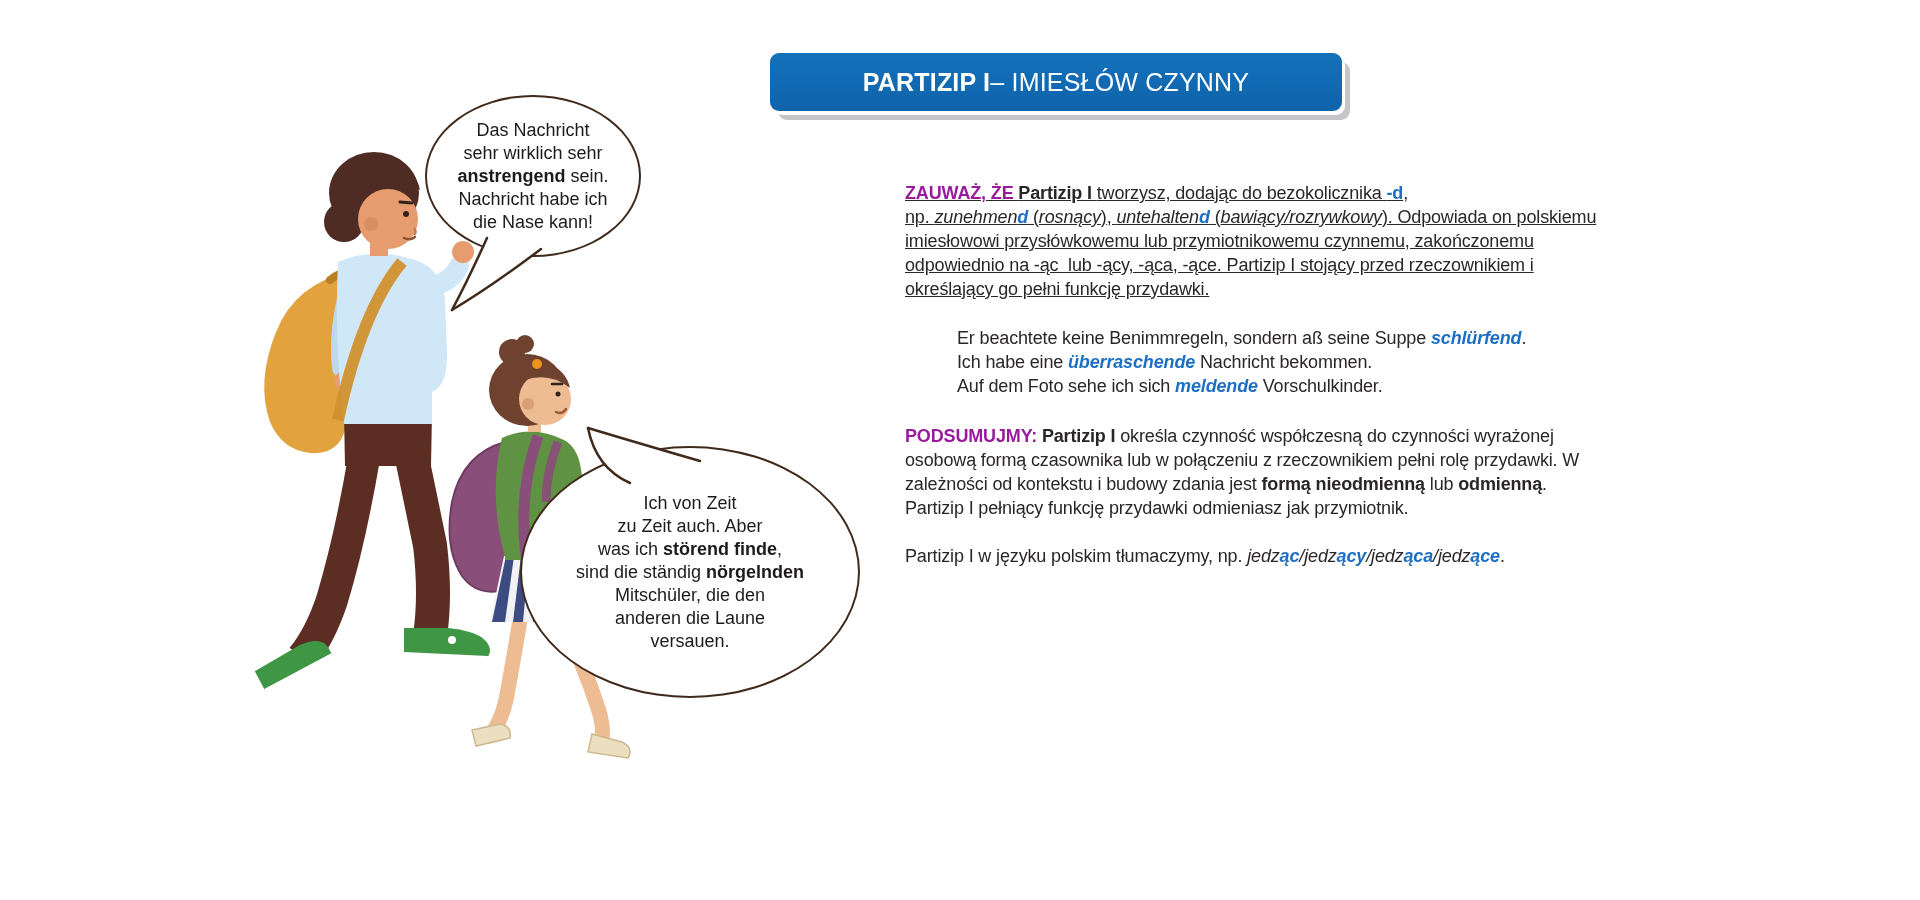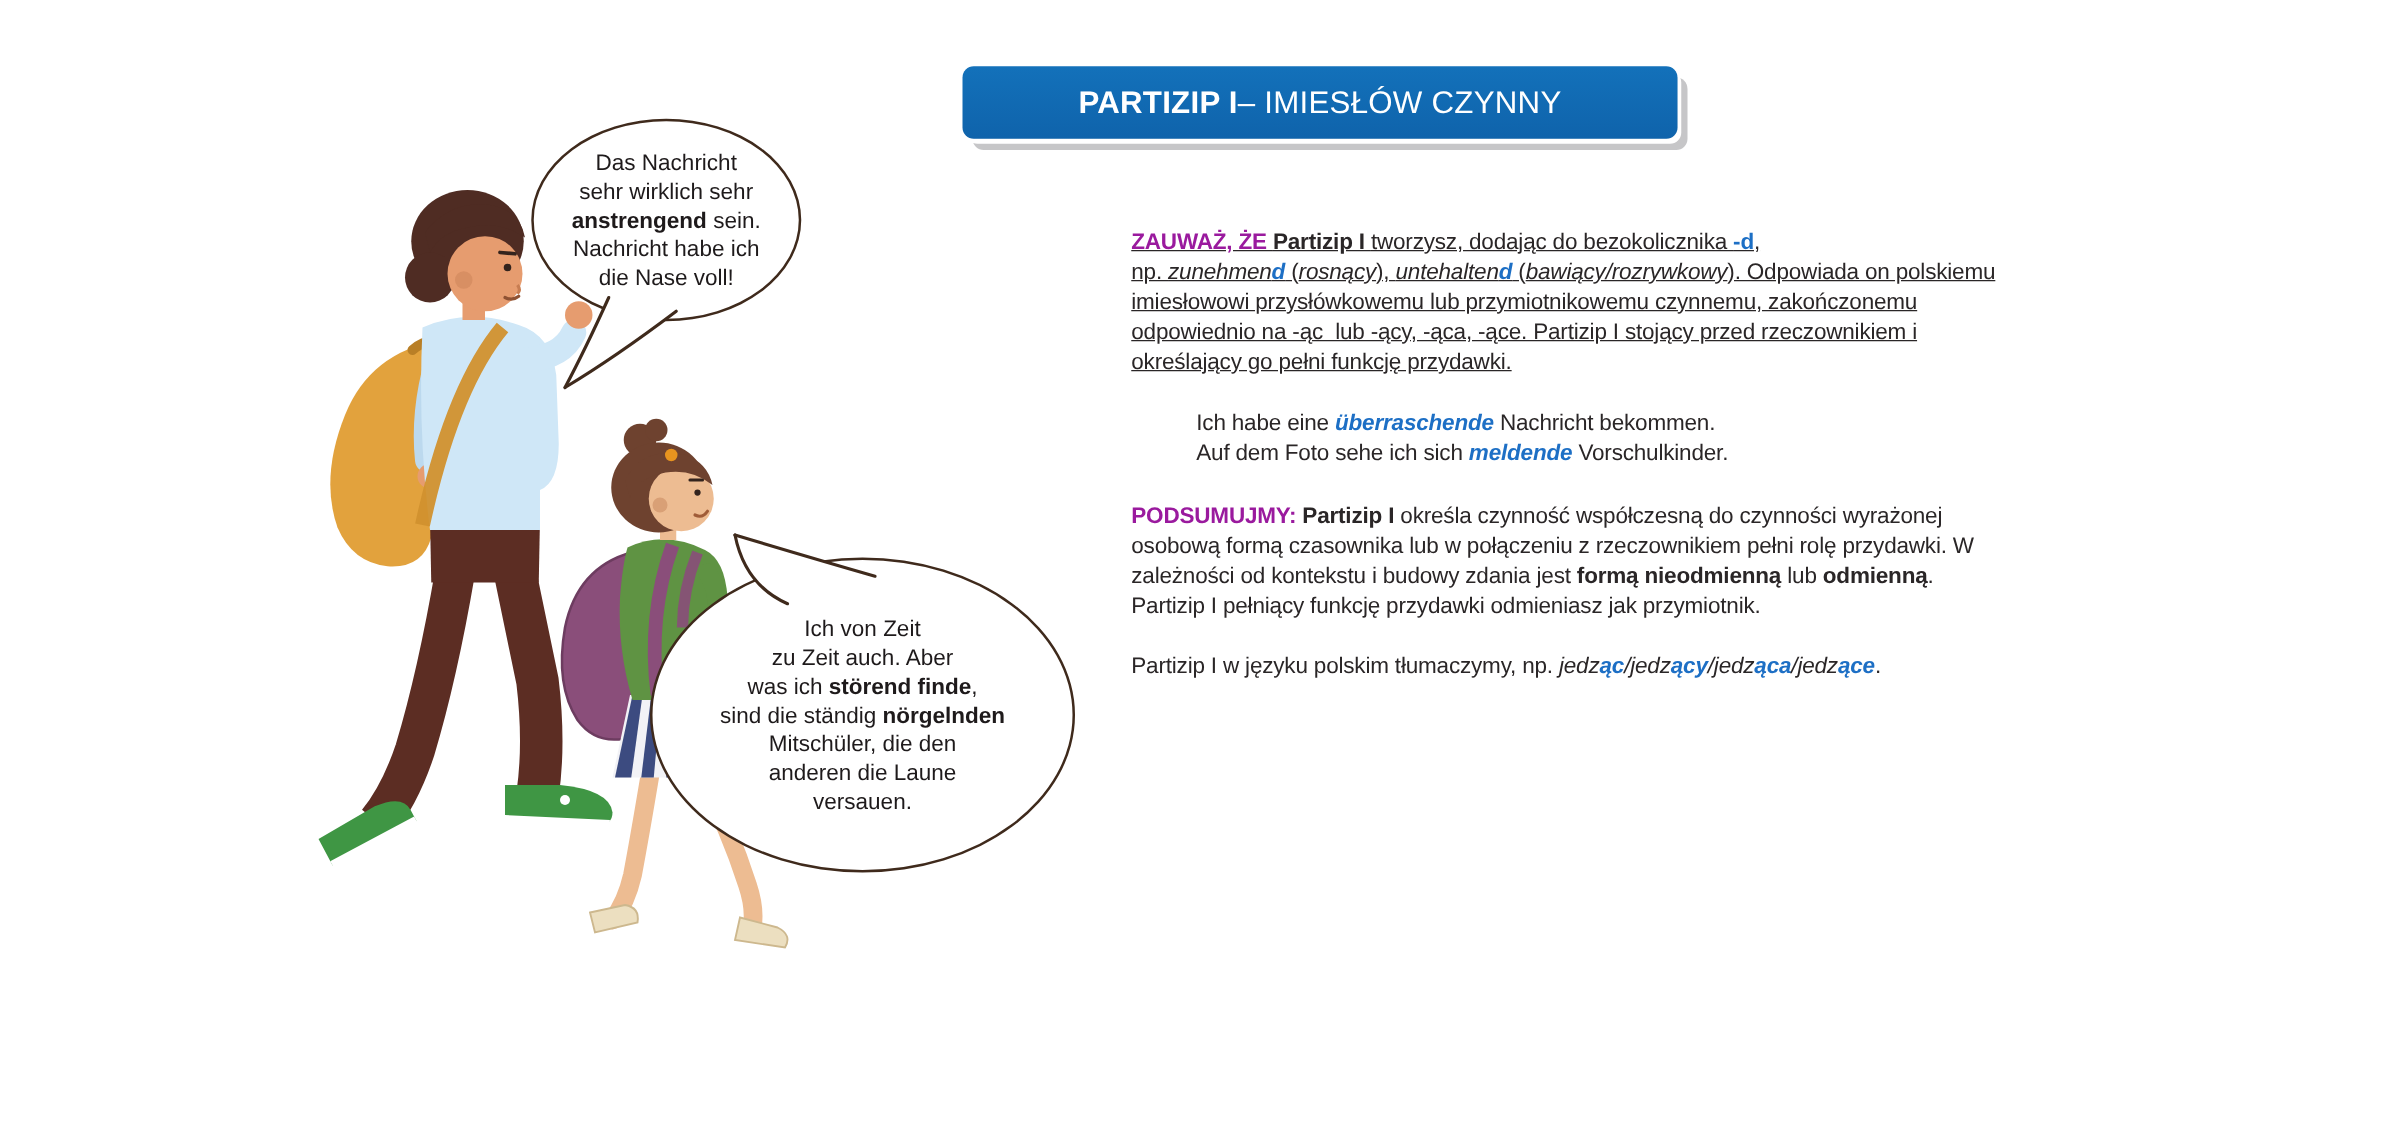--- a/index.html
+++ b/index.html
@@ -137,21 +137,21 @@
 <div class="banner">
   <span class="b">PARTIZIP I</span>
     <span> – IMIESŁÓW CZYNNY</span>
 </div>
 
 <div class="bubble bubble-1">
   <div class="rich"><span>Das Nachricht</span></div>
   <div class="rich"><span>sehr wirklich sehr</span></div>
   <div class="rich"><span class="b">anstrengend</span><span> sein.</span></div>
   <div class="rich"><span>Nachricht habe ich</span></div>
-  <div class="rich"><span>die Nase voll!</span></div>
+  <div class="rich"><span>die Nase kann!</span></div>
 </div>
 
 <div class="bubble bubble-2">
   <div class="rich"><span>Ich von Zeit</span></div>
   <div class="rich"><span>zu Zeit auch. Aber</span></div>
   <div class="rich"><span>was ich </span><span class="b">störend finde</span><span>,</span></div>
   <div class="rich"><span>sind die ständig </span><span class="b">nörgelnden</span></div>
   <div class="rich"><span>Mitschüler, die den</span></div>
   <div class="rich"><span>anderen die Laune</span></div>
   <div class="rich"><span>versauen.</span></div>
@@ -170,20 +170,21 @@
   </g>
 </svg>
 
 <div class="content">
   <p class="rich p-intro"><span class="b purple">ZAUWAŻ, ŻE </span><span class="b">Partizip I </span><span>tworzysz, dodając do bezokolicznika </span><span class="b blue">-d</span><span>,
 np. </span><span class="i">zunehmen</span><span class="bi blue">d</span><span> (</span><span class="i">rosnący</span><span>), </span><span class="i">untehalten</span><span class="bi blue">d</span><span> (</span><span class="i">bawiący/rozrywkowy</span><span>). Odpowiada on polskiemu
 imiesłowowi przysłówkowemu lub przymiotnikowemu czynnemu, zakończonemu
 odpowiednio na -ąc  lub -ący, -ąca, -ące. Partizip I stojący przed rzeczownikiem i
 określający go pełni funkcję przydawki.</span></p>
   <div class="examples">
+    <div class="rich"><span>Er beachtete keine Benimmregeln, sondern aß seine Suppe </span><span class="bi blue">schlürfend</span><span>.</span></div>
     <div class="rich"><span>Ich habe eine </span><span class="bi blue">überraschende</span><span> Nachricht bekommen.</span></div>
     <div class="rich"><span>Auf dem Foto sehe ich sich </span><span class="bi blue">meldende</span><span> Vorschulkinder.</span></div>
   </div>
   <p class="rich p-summary"><span class="b purple">PODSUMUJMY: </span><span class="b">Partizip I </span><span>określa czynność współczesną do czynności wyrażonej
 osobową formą czasownika lub w połączeniu z rzeczownikiem pełni rolę przydawki. W
 zależności od kontekstu i budowy zdania jest </span><span class="b">formą nieodmienną</span><span> lub </span><span class="b">odmienną</span><span>.
 Partizip I pełniący funkcję przydawki odmieniasz jak przymiotnik.</span></p>
   <p class="rich p-translate"><span>Partizip I w języku polskim tłumaczymy, np. </span><span class="i">jedz</span><span class="bi blue">ąc</span><span class="i">/jedz</span><span class="bi blue">ący</span><span class="i">/jedz</span><span class="bi blue">ąca</span><span class="i">/jedz</span><span class="bi blue">ące</span><span>.</span></p>
 </div>
 

